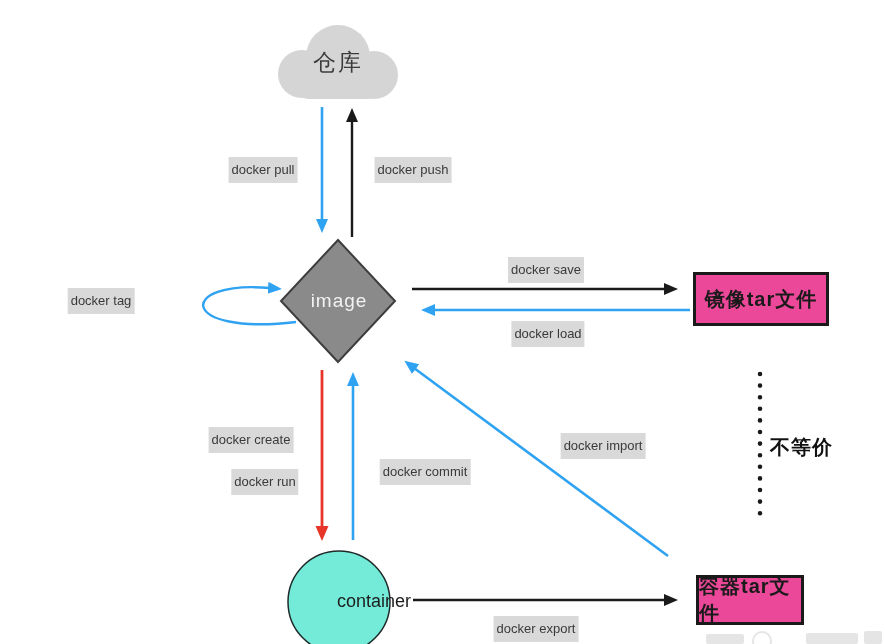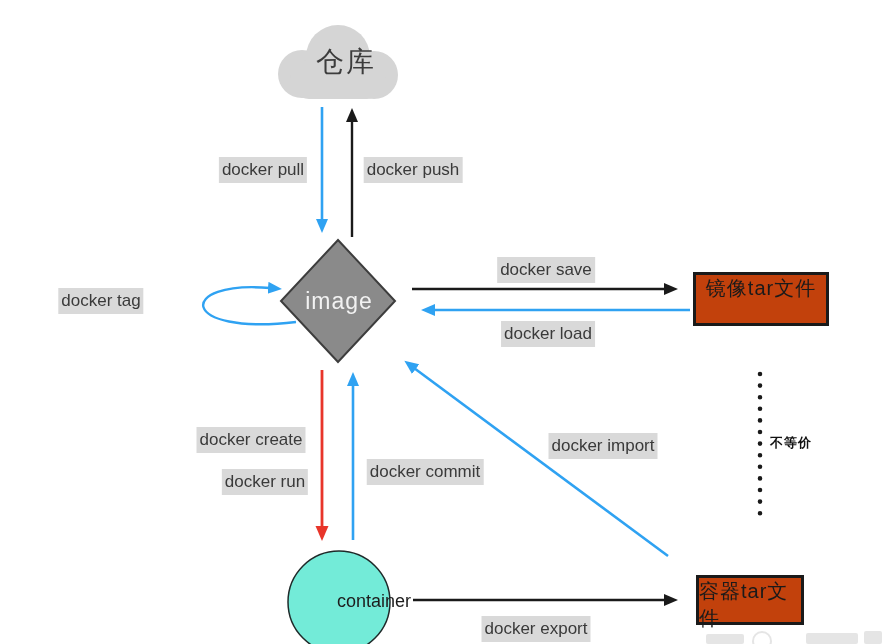--- a/index.html
+++ b/index.html
@@ -4,41 +4,41 @@
 <style>
   html,body { margin:0; padding:0; background:#ffffff; }
   #canvas {
     position:relative; width:885px; height:644px; background:#ffffff;
     overflow:hidden; font-family:"Liberation Sans", sans-serif;
   }
   #arrows { position:absolute; left:0; top:0; width:885px; height:644px; }
   .edge-label {
     position:absolute; transform:translateX(-50%);
     background:#d9d9d9; color:#3a3a3a;
-    font-size:17px; line-height:26px; height:26px;
+    font-size:13px; line-height:26px; height:26px;
     padding:0 3px; white-space:nowrap; text-align:center;
   }
   .node-label {
     position:absolute; transform:translate(-50%,-50%);
     white-space:nowrap; text-align:center;
   }
-  #registry-label  { color:#3c3c3c; font-size:28px; letter-spacing:2px;margin-left:8px; }
-  #image-label     { color:#f2f2f2; font-size:23px; letter-spacing:1px; }
+  #registry-label  { color:#3c3c3c; font-size:23px; letter-spacing:2px; }
+  #image-label     { color:#f2f2f2; font-size:19px; letter-spacing:1px; }
   #container-label { color:#1d1d1d; font-size:18px;margin-left:35px; }
   .tar-box {
     position:absolute; box-sizing:border-box;
-    background:#c2410c; border:3px solid #1a1a1a;
-    display:flex; justify-content:center;
-    color:#1a1a1a; font-size:20px; font-weight:400; letter-spacing:1px;
+    background:#ec4899; border:3px solid #1a1a1a;
+    display:flex; align-items:center; justify-content:center;
+    color:#1a1a1a; font-size:20px; font-weight:700; letter-spacing:1px;
   }
   #image-tar-box     { left:693px; top:272px; width:136px; height:54px; }
   #container-tar-box { left:696px; top:575px; width:108px; height:50px; }
   #not-equivalent-label {
     position:absolute; left:770px; top:434px;
-    color:#111; font-size:13px; font-weight:bold; letter-spacing:1px;
+    color:#111; font-size:20px; font-weight:bold; letter-spacing:1px;
   }
   
   .wm { position:absolute; background:#cfcfcf; opacity:.55; }
   #wm-1 { left:706px; top:634px; width:38px; height:10px; border-radius:2px; }
   #wm-2 { left:752px; top:631px; width:16px; height:16px; border-radius:50%;
           background:transparent; border:2.5px solid #cfcfcf; }
   #wm-3 { left:806px; top:633px; width:52px; height:11px; border-radius:2px; }
   #wm-4 { left:864px; top:631px; width:18px; height:13px; border-radius:2px; }
 </style>
 </head>

